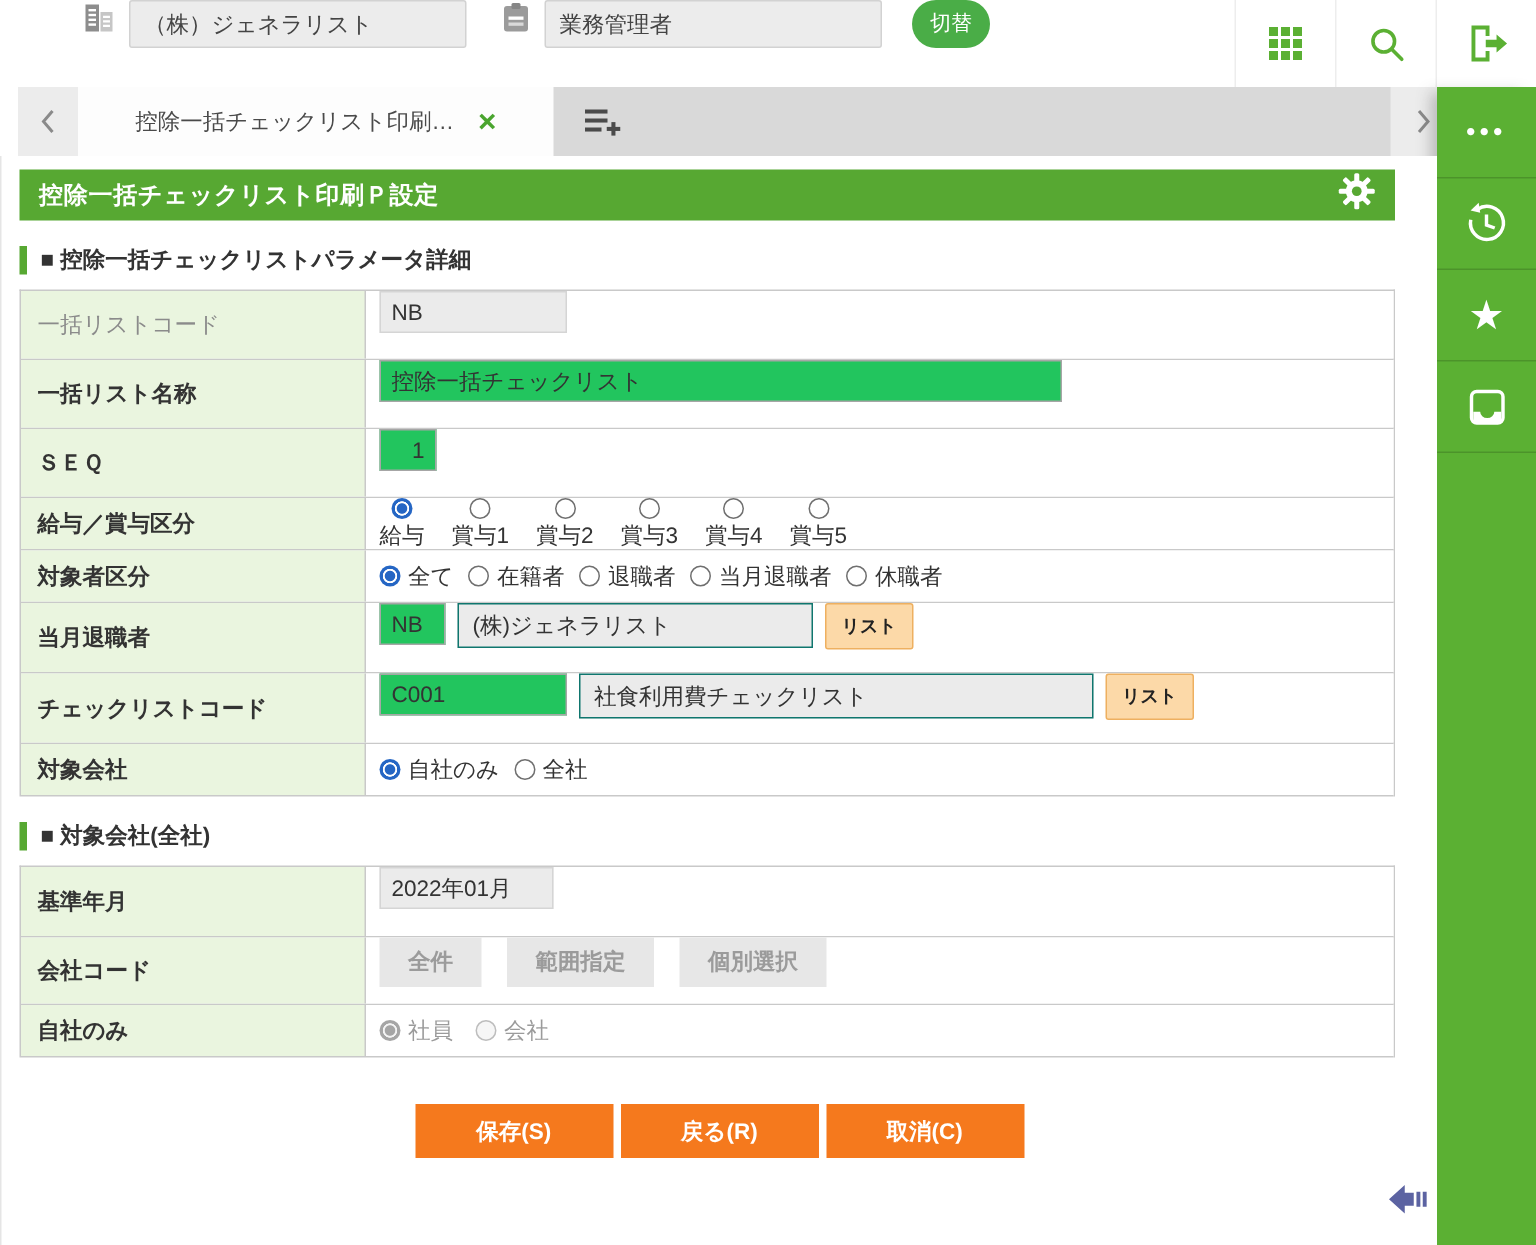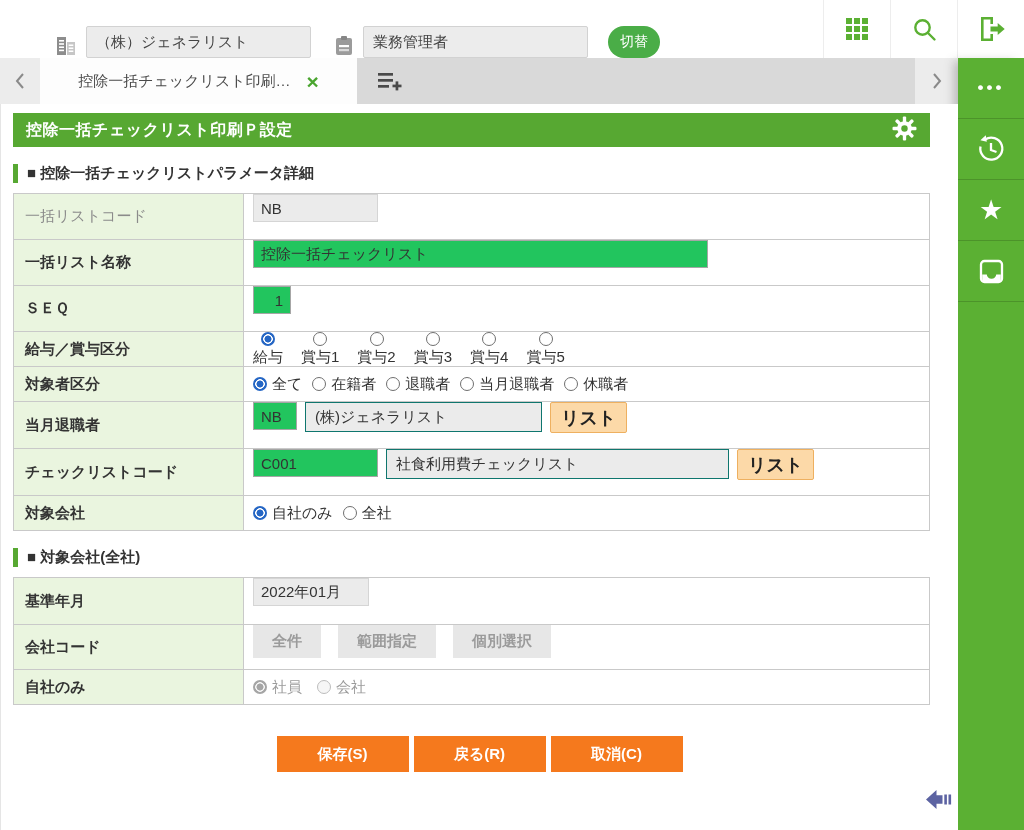--- a/index.html
+++ b/index.html
@@ -2,34 +2,34 @@
 <html><head>
 <meta charset="utf-8">
 <style>
   * { margin:0; padding:0; box-sizing:border-box; }
   html,body { width:1024px; height:830px; background:#fff; }
   .app { position:relative; width:1024px; height:830px; overflow:hidden;
          font-family:"Liberation Sans","DejaVu Sans",sans-serif; background:#fff; }
 
   
   .hdr { position:absolute; top:0; left:0; width:1024px; height:58px; background:#fff; }
-  .hdr-left { position:absolute; left:54px; top:0; height:58px; display:flex; align-items:flex-end; }
+  .hdr-left { position:absolute; left:54px; top:0; height:58px; display:flex; align-items:flex-start; }
   .hdr-input { width:225px; height:32px; background:#ececec; border:1px solid #d2d2d2;
                border-radius:2px; padding:0 9px; font-size:15px; color:#444;
                font-family:inherit; }
   .hdr-ico { display:flex; align-items:center; margin-right:8px; }
   .gap20 { width:22px; }
   .switch-btn { margin-left:20px; width:52px; height:32px; border:none; border-radius:16px;
                 background:#4aad47; color:#fff; font-size:14px; font-family:inherit; cursor:pointer; }
   .hdr-actions { position:absolute; right:0; top:0; height:58px; display:flex; }
   .hdr-icon-btn { width:67px; height:58px; display:flex; align-items:center; justify-content:center;
                   border-left:1px solid #ededed; background:#fff; cursor:pointer; }
 
   
-  .tab-bar { position:absolute; top:58px; left:0; width:958px; height:46px; background:#d9d9d9; }
+  .tab-bar { position:absolute; top:58px; left:12px; width:958px; height:46px; background:#d9d9d9; }
   .tab-scroll { position:absolute; top:0; height:46px; width:40px; background:#ececec;
                 display:flex; align-items:center; justify-content:center; cursor:pointer; }
   .tab-scroll.left { left:0; }
   .tab-scroll.right { right:0; width:43px; }
   .tab { position:absolute; left:40px; top:0; width:317px; height:46px; background:#fdfdfd;
          display:flex; align-items:center; justify-content:center; gap:16px; cursor:pointer; }
   .tab-title { font-size:15px; color:#4a4a4a; }
   .tab-close { color:#4aa52f; font-size:21px; font-weight:bold; line-height:1; cursor:pointer; }
   .newtab { position:absolute; left:357px; top:0; width:64px; height:46px;
             display:flex; align-items:center; justify-content:center; cursor:pointer; }
@@ -62,21 +62,21 @@
 
   .ti { height:28px; border:1px solid #a6a6a6; padding:0 7px; font-size:15px; color:#333;
         background:#22c55e; font-family:inherit; }
   .ti-dis { background:#ebebeb; border:1px solid #d5d5d5; }
   .w125{width:125px} .w455{width:455px} .w44{width:44px} .w116{width:116px}
   .w38{width:38px; text-align:right;}
   .namebox { height:30px; background:#ebebeb; border:1px solid #0f766e; display:flex;
              align-items:center; padding:0 9px; font-size:15px; color:#333; }
   .nb237{width:237px} .nb343{width:343px}
   .list-btn { height:31px; padding:0 10px; background:#fcd9a8; border:1px solid #eeb060;
-              border-radius:2px; font-size:18px; font-weight:bold; color:#222;
+              border-radius:2px; font-size:12px; font-weight:bold; color:#222;
               font-family:inherit; cursor:pointer; }
 
   .ropt { display:inline-flex; align-items:center; font-size:15px; color:#333; }
   .ropt.tight { gap:2px; margin-right:10px;flex-direction:column; }
   .ropt.loose { gap:5px; margin-right:2px; }
   .ropt.dis   { gap:5px; margin-right:7px; color:#9b9b9b; }
   .rb { width:14px; height:14px; border-radius:50%; flex:0 0 14px; }
   .rb.off { border:1.5px solid #6f6f6f; background:#fff; }
   .rb.on  { background:radial-gradient(circle,#2566c4 0 3.2px,#fff 3.8px 4.6px,#2566c4 5px 7px); }
   .rb.on-dis  { background:radial-gradient(circle,#a5a5a5 0 3.2px,#f3f3f3 3.8px 4.6px,#a5a5a5 5px 7px); }

